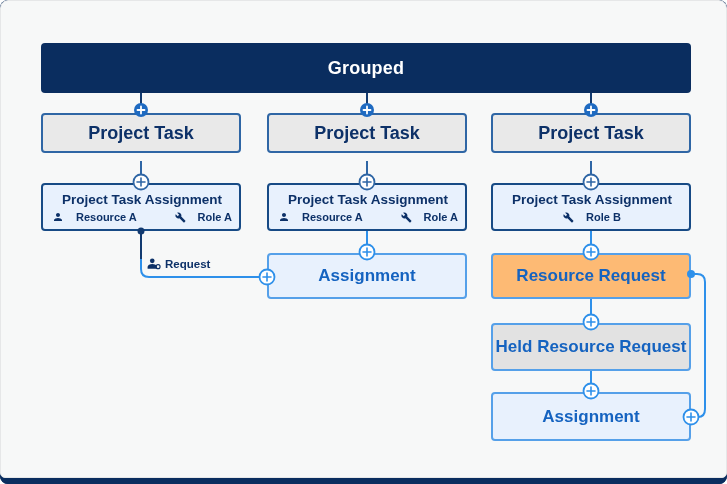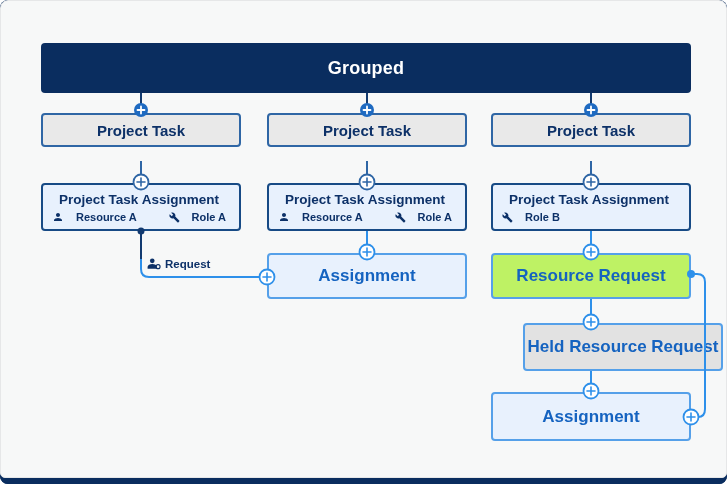--- a/index.html
+++ b/index.html
@@ -2,34 +2,34 @@
 <html style="--navy: #0a2d5f; --card-bg: #f7f8f8; --text-navy: #0d3168; --blue-text: #1563c0; --task-border: #2f66a5; --pta-border: #174a85; --light-border: #55a0e9; --bright-blue: #2e90ea; --line-navy: #123a70; --filled-circle: #1e6ac1; --gray-fill: #e9e9e9; --held-fill: #e2e2e2; --light-fill: #e8f1fd;"><head>
 <meta charset="utf-8">
 <style>
   html,body{margin:0;padding:0;background:#ffffff;font-family:"Liberation Sans",sans-serif;}
   #stage{position:relative;width:727px;height:484px;background:var(--navy);border-radius:8px;overflow:hidden;}
   #card{position:absolute;left:0;top:0;right:0;bottom:6px;background:var(--card-bg);
         border:1px solid #e6e7e8;border-radius:8px 8px 5px 5px;box-sizing:border-box;}
   .box{position:absolute;box-sizing:border-box;border-radius:4px;display:flex;align-items:center;justify-content:center;}
   #project-header{left:40px;top:42px;width:650px;height:50px;background:var(--navy);
         color:#fff;font-size:18px;font-weight:700;letter-spacing:.2px;}
-  .task-box{top:112px;width:200px;height:34px;background:var(--gray-fill);
-        border:2px solid var(--task-border);color:var(--text-navy);font-size:15px;font-weight:700;}
+  .task-box{top:112px;width:200px;height:40px;background:var(--gray-fill);
+        border:2px solid var(--task-border);color:var(--text-navy);font-size:18px;font-weight:700;}
   .pta-box{top:182px;width:200px;height:48px;background:var(--light-fill);
-        border:2px solid var(--pta-border);flex-direction:column;justify-content:flex-start;padding:5px 13px 5px 9px;}
+        border:2px solid var(--pta-border);flex-direction:column;justify-content:flex-start;padding:5px 7px 5px 9px;}
   .pta-title{color:var(--text-navy);font-size:13.5px;font-weight:700;line-height:20px;}
   .pta-row{width:100%;display:flex;justify-content:space-between;align-items:center;margin-top:1px;}
-  .pta-row.right-only{justify-content:flex-start;}
+  .pta-row.right-only{justify-content:center;}
   .chip{display:flex;align-items:center;gap:12px;color:var(--text-navy);font-size:11px;font-weight:700;}
   .chip svg{display:block;}
   .lb-box{width:200px;border:2px solid var(--light-border);color:var(--blue-text);
         font-size:17px;font-weight:700;}
   #assignment-mid{left:266px;top:252px;height:46px;background:var(--light-fill);}
-  #resource-request{left:490px;top:252px;height:46px;background:#bef264;}
-  #held-resource-request{left:490px;top:322px;height:48px;background:var(--held-fill);margin-left:32px;}
+  #resource-request{left:490px;top:252px;height:46px;background:#fdba74;}
+  #held-resource-request{left:490px;top:322px;height:48px;background:var(--held-fill);}
   #assignment-bottom{left:490px;top:391px;height:49px;background:var(--light-fill);}
   #col1{left:40px;} #col2{left:266px;} #col3{left:490px;}
   #col1p{left:40px;} #col2p{left:266px;} #col3p{left:490px;}
   #grouped-label{position:absolute;left:146px;top:257px;display:flex;align-items:center;gap:4px;
         color:var(--text-navy);font-size:11.5px;font-weight:700;}
   #connector-layer{position:absolute;left:0;top:0;pointer-events:none;}
   .ln-navy{stroke:var(--line-navy);stroke-width:2;fill:none;}
   .ln-med{stroke:var(--task-border);stroke-width:2;fill:none;}
   .ln-blue{stroke:var(--bright-blue);stroke-width:2;fill:none;}
   .c-fill{fill:var(--filled-circle);}

